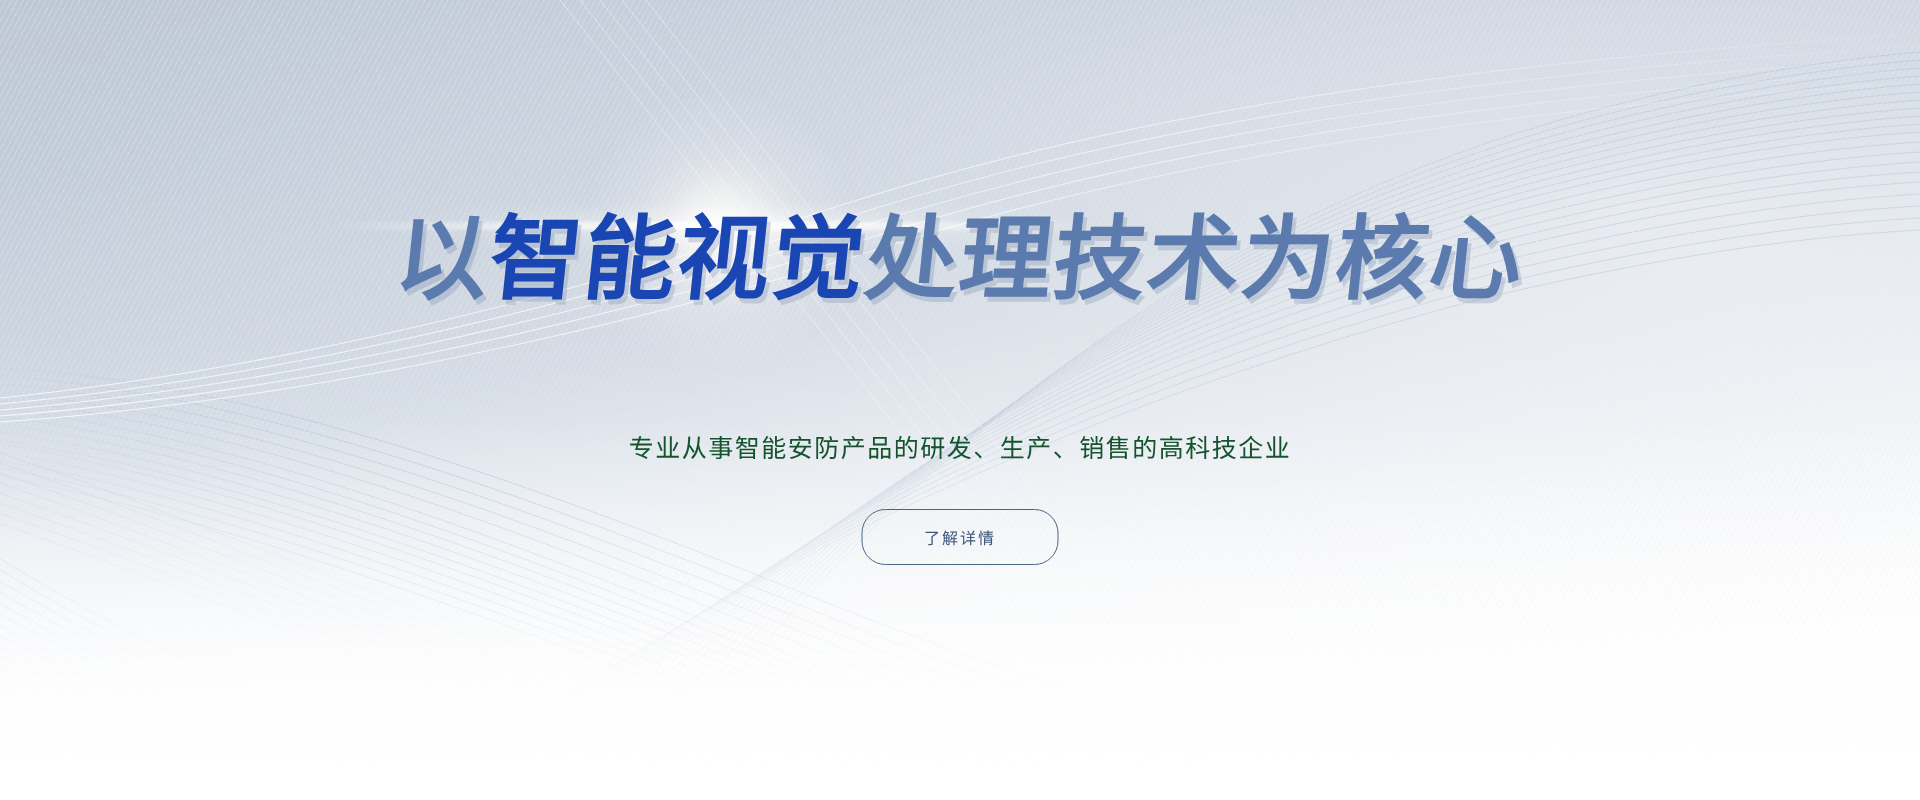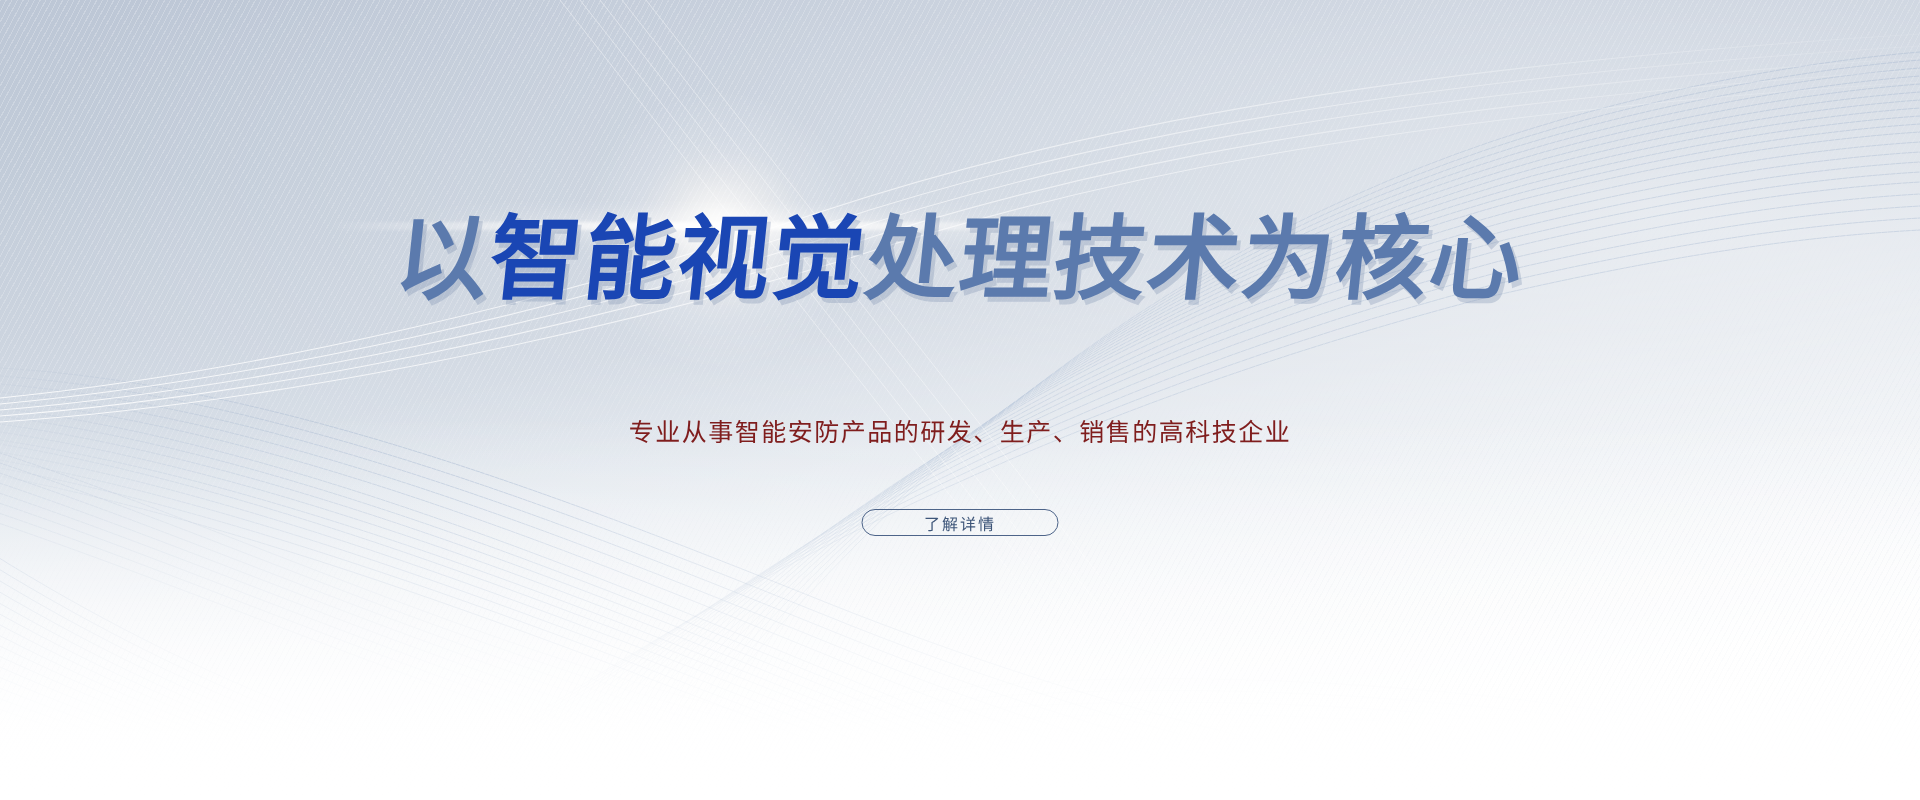--- a/index.html
+++ b/index.html
@@ -141,35 +141,35 @@
     font-stretch:condensed;
     transform:skewX(-6deg);
     text-shadow:4px 5px 0 rgba(118,140,172,.30);
   }
   #headline .seg{display:inline;}
   #headline .seg-a{color:#5b7aad;}
   #headline .seg-b{color:#1a46b4;}
   #headline .seg-c{color:#5b7aad;}
 
   #subtitle{
-    margin:0;
+    margin:16px;
     position:absolute;top:415px;left:0;right:0;
     text-align:center;
     font-size:25px;
     line-height:1.4;
     letter-spacing:1.5px;
-    color:#7f1d1d;
+    color:#14532d;
     font-family:"DejaVu Sans","Liberation Sans",sans-serif;
     white-space:nowrap;
   }
 
   #cta{
     position:absolute;top:509px;left:50%;
     transform:translateX(-50%);
-    width:197px;height:27px;
+    width:197px;height:56px;
     display:flex;align-items:center;justify-content:center;
     box-sizing:border-box;
     border:1px solid #4d6489;
     border-radius:24px;
     background:transparent;
     color:#3e5679;
     font-size:16px;
     letter-spacing:2px;
     font-family:"DejaVu Sans","Liberation Sans",sans-serif;
     cursor:pointer;

